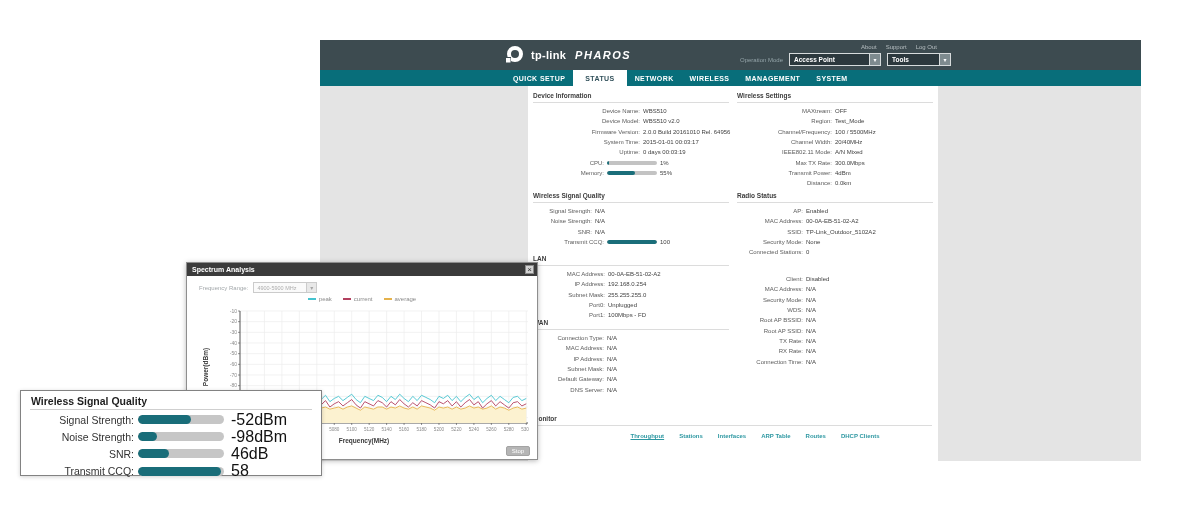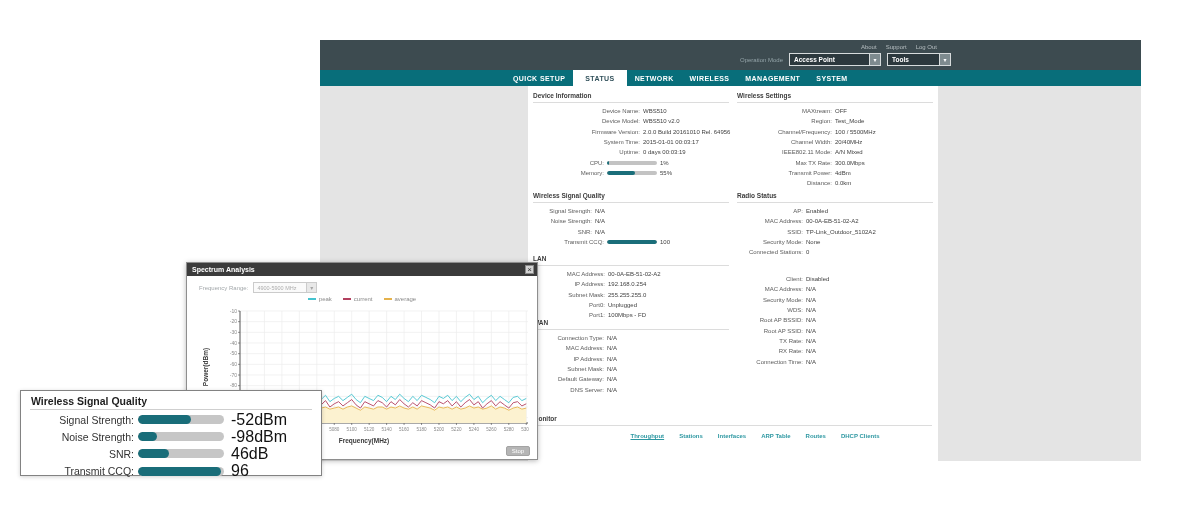--- a/index.html
+++ b/index.html
@@ -87,20 +87,29 @@
   .sp-rows .ibar-fill { display:block; height:100%; background:#196d79; border-radius:4.5px; }
   .sp-rows .ival { font-size:16px; color:#111; margin-left:7px; }
 </style>
 </head>
 <body>
 
 <div id="canvas">
 
   <div id="main-window">
     <div class="mw-header">
+      <div class="logo">
+        <svg width="22" height="22" viewBox="0 0 22 22">
+          <circle cx="10" cy="10" r="6" fill="none" stroke="#fff" stroke-width="4"></circle>
+          <rect x="0" y="13" width="6" height="6" fill="#3d4b50"></rect>
+          <rect x="1" y="14" width="4.5" height="4.5" fill="#fff"></rect>
+        </svg>
+        <span class="brand">tp-link</span>
+        <span class="product">PHAROS</span>
+      </div>
       <div class="hdr-links">
           <span class="top-link">About</span>
           <span class="top-link">Support</span>
           <span class="top-link">Log Out</span>
         </div>
       <div class="mode-row">
         <span class="mode-label">Operation Mode</span>
         <div class="select op">
           <span>Access Point</span>
           <span class="sel-arrow">▾</span>
@@ -517,18 +526,18 @@
           <span class="ibar">
             <span class="ibar-fill" style="width: 36%;"></span>
           </span>
           <span class="ival">46dB</span>
         </div>
         <div class="irow has-bar">
           <span class="ilbl">Transmit CCQ:</span>
           <span class="ibar">
             <span class="ibar-fill" style="width: 96%;"></span>
           </span>
-          <span class="ival">96</span>
+          <span class="ival">58</span>
         </div>
       </div>
   </div>
 
 </div>
 
 </body></html>

